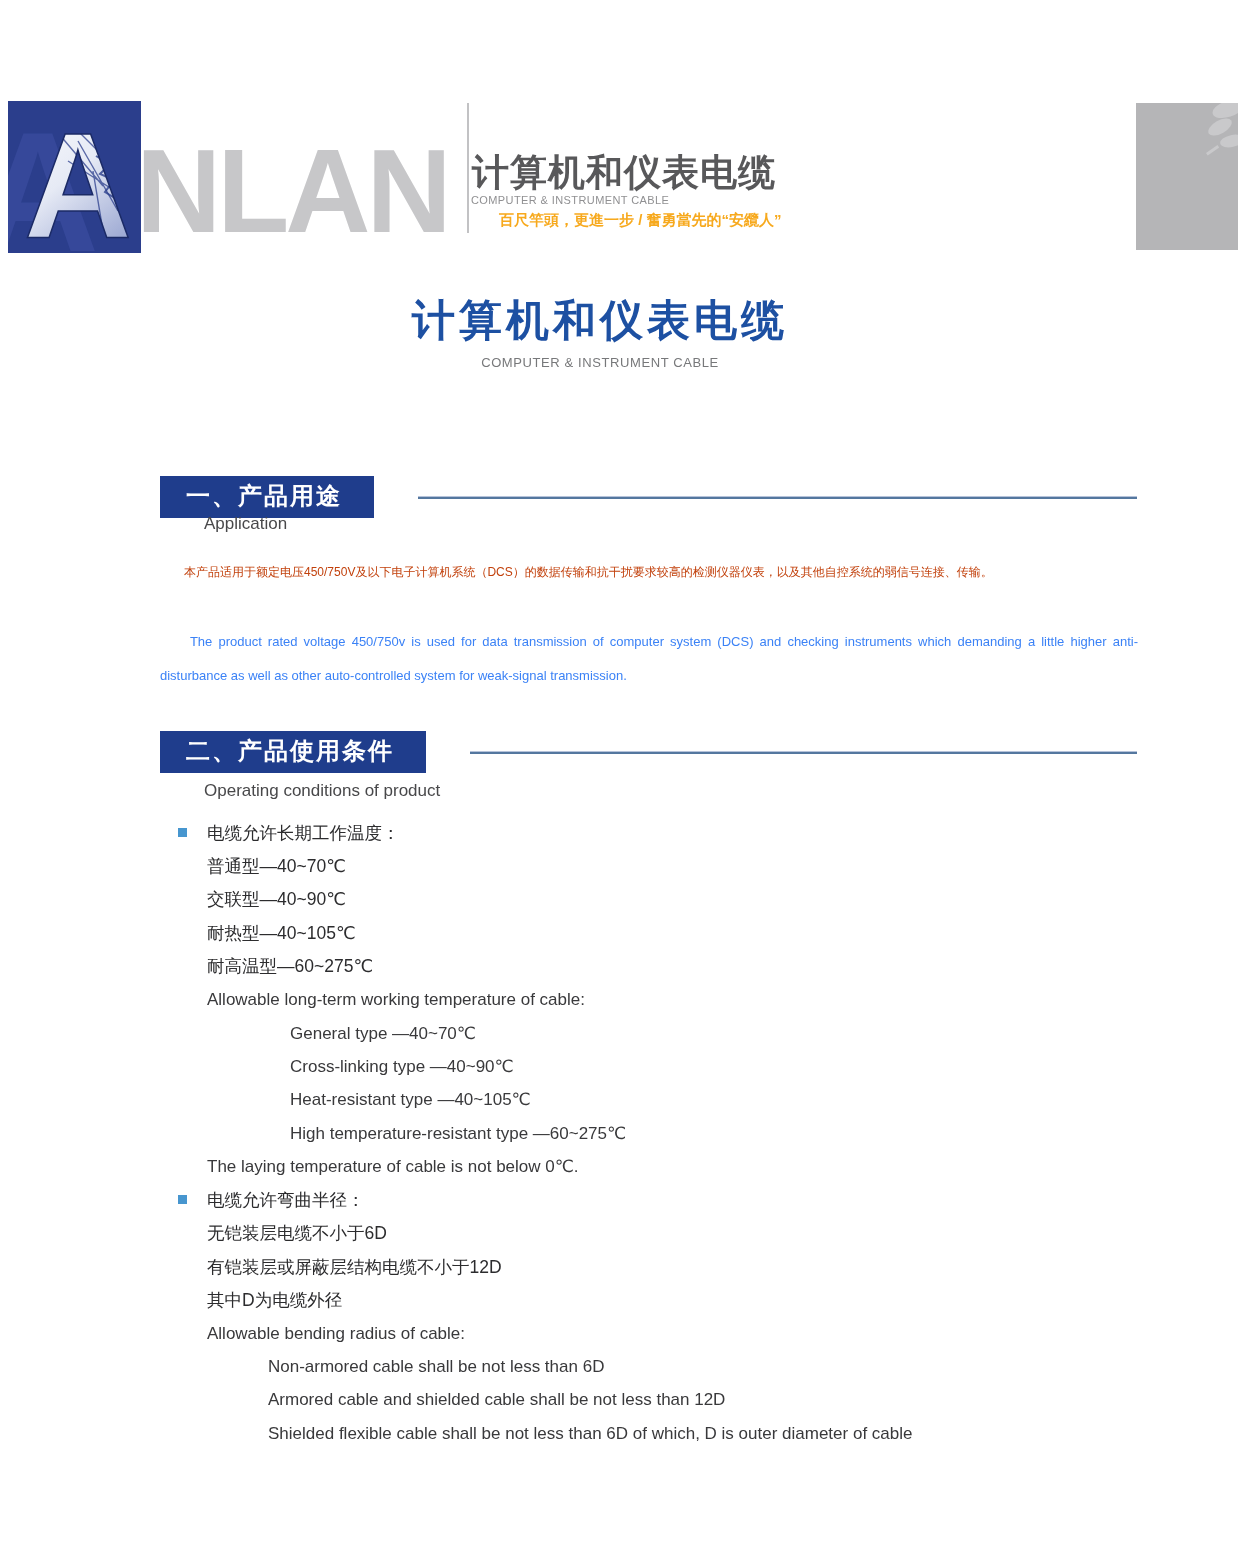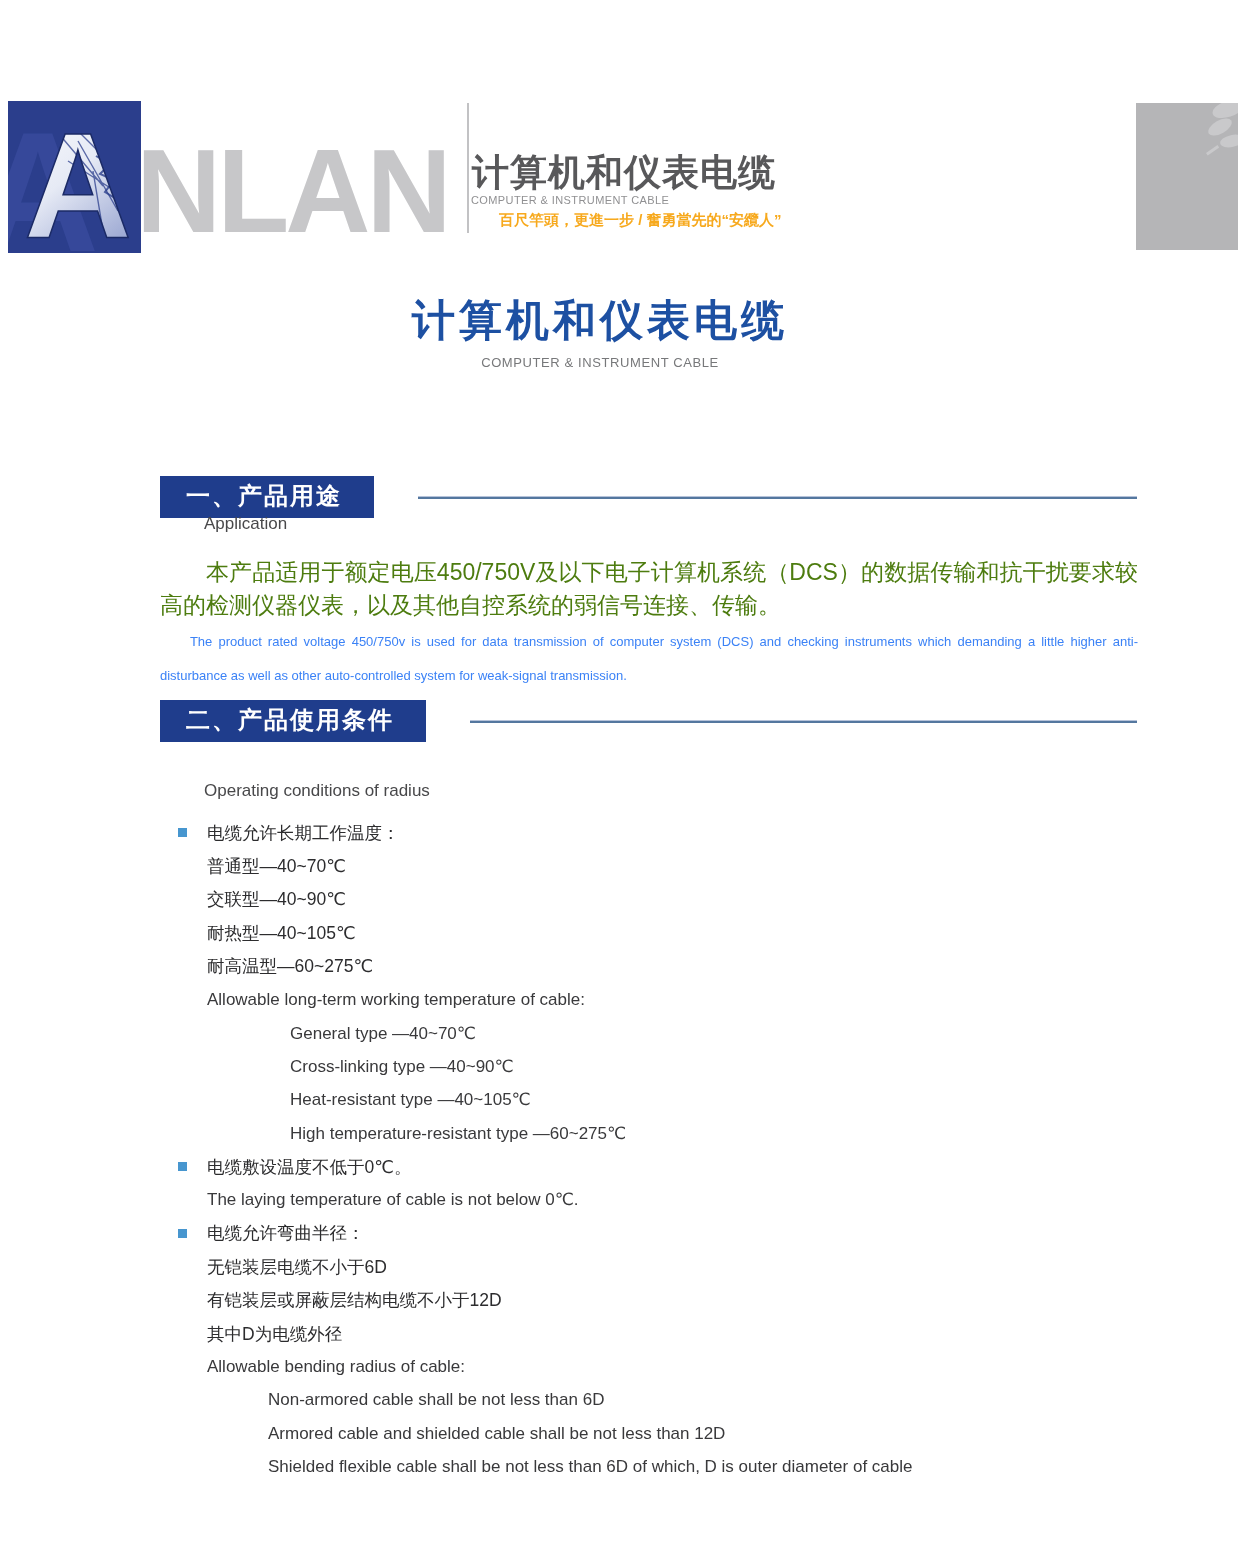--- a/index.html
+++ b/index.html
@@ -108,40 +108,40 @@
     letter-spacing: 2px;
     padding: 4px 32px 6px 26px;
     white-space: nowrap;
   }
   .sec-header .sec-rule {
     flex: 1;
     height: 3px;
     background: linear-gradient(to bottom, #b6c3da 34%, var(--line_blue, #54779f) 34%);
   }
   .sec1-header { top: 476px; }
-  .sec2-header { top: 700px; }
+  .sec2-header { top: 731px; }
 
   .sec-sub {
     position: absolute;
     left: 204px;
     font-size: 17px;
     color: #48484a;
     white-space: nowrap;
   }
   .sec1-sub { top: 514px; }
   .sec2-sub { top: 781px; }
 
   
   .para-cn {
     position: absolute;
     left: 160px; top: 556px;
     width: 978px;
-    font-size: 23px;
+    font-size: 12px;
     line-height: 33px;
-    color: #4d7c0f;
+    color: #c2410c;
     text-indent: 2em;
     text-align: justify;
   }
   .para-en {
     position: absolute;
     left: 160px; top: 625px;
     width: 978px;
     font-size: 13px;
     line-height: 33.5px;
     color: #3b82f6;
@@ -229,21 +229,21 @@
   </div>
   <div class="sec-sub sec1-sub">Application</div>
 
   <p class="para-cn">本产品适用于额定电压450/750V及以下电子计算机系统（DCS）的数据传输和抗干扰要求较高的检测仪器仪表，以及其他自控系统的弱信号连接、传输。</p>
   <p class="para-en">The product rated voltage 450/750v is used for data transmission of computer system (DCS) and checking instruments which demanding a little higher anti-disturbance as well as other auto-controlled system for weak-signal transmission.</p>
 
   <div class="sec-header sec2-header">
     <div class="sec-box">二、产品使用条件</div>
     <div class="sec-rule"></div>
   </div>
-  <div class="sec-sub sec2-sub">Operating conditions of radius</div>
+  <div class="sec-sub sec2-sub">Operating conditions of product</div>
 
   <div class="conditions">
 
     <div class="cond-line lvl1 cn">
       <span class="bullet"></span>
       <span>电缆允许长期工作温度：</span>
     </div>
     <div class="cond-line lvl1 cn">
         <span>普通型—40~70℃</span>
       </div>
@@ -265,24 +265,20 @@
     <div class="cond-line lvl2a">
         <span>Cross-linking type —40~90℃</span>
       </div>
     <div class="cond-line lvl2a">
         <span>Heat-resistant type —40~105℃</span>
       </div>
     <div class="cond-line lvl2a">
         <span>High temperature-resistant type —60~275℃</span>
       </div>
 
-    <div class="cond-line lvl1 cn">
-      <span class="bullet"></span>
-      <span>电缆敷设温度不低于0℃。</span>
-    </div>
     <div class="cond-line lvl1">
         <span>The laying temperature of cable is not below 0℃.</span>
       </div>
 
     <div class="cond-line lvl1 cn">
       <span class="bullet"></span>
       <span>电缆允许弯曲半径：</span>
     </div>
     <div class="cond-line lvl1 cn">
         <span>无铠装层电缆不小于6D</span>

